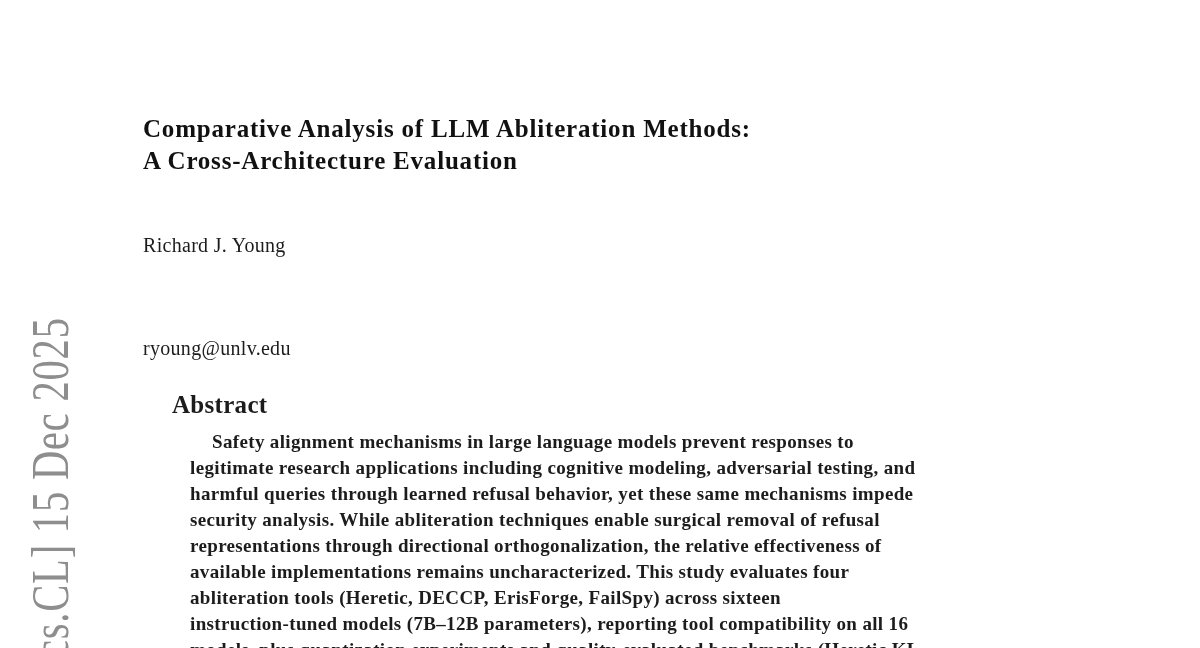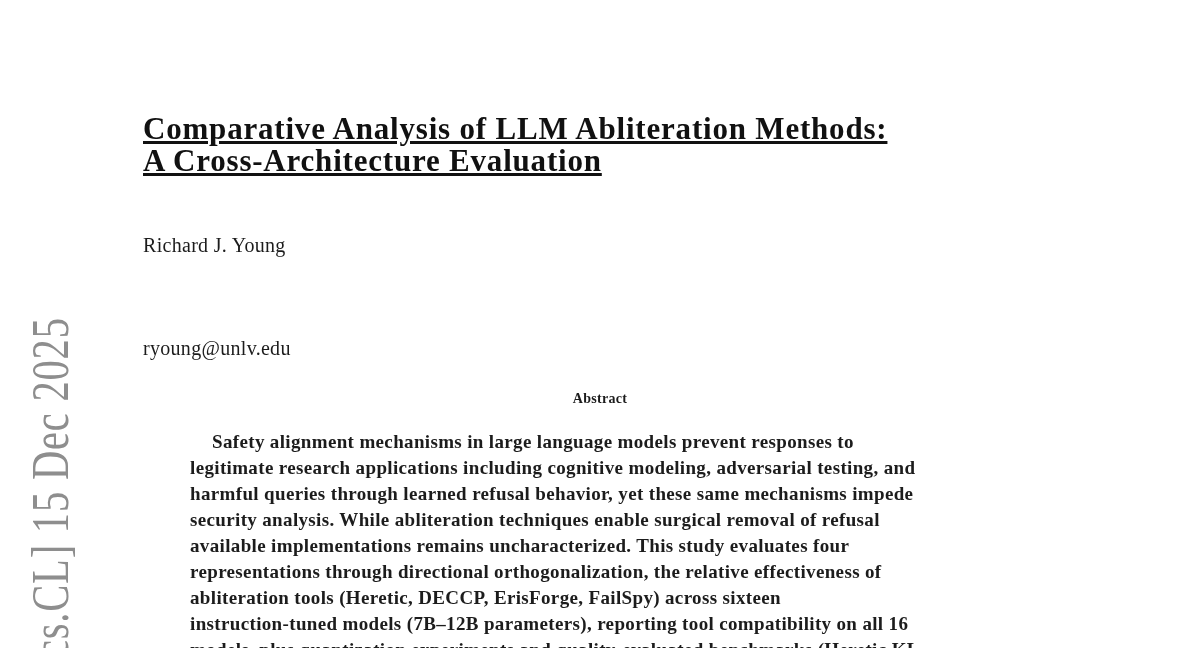--- a/index.html
+++ b/index.html
@@ -24,47 +24,46 @@
     transform: rotate(-90deg) scaleX(0.78);
     font-size: 52px;
     line-height: 52px;
     white-space: nowrap;
     letter-spacing: 1px;
   }
   .title {
     position: absolute;
     left: 143px;
     top: 113px;
-    font-size: 31px;
+    font-size: 25px;
     font-weight: bold;
     line-height: 32px;
     letter-spacing: 0.8px;
     color: #111111;
     white-space: nowrap;
-    text-decoration: underline;
   }
   .byline {
     position: absolute;
     left: 143px;
     font-size: 20px;
     line-height: 22px;
     letter-spacing: 0.3px;
     white-space: nowrap;
   }
   #author      { top: 234px; text-align: right; }
   #affiliation { top: 286px; }
   #email       { top: 337px; }
   .abstract-heading {
     position: absolute;
-    left: 190px;
+    left: 172px;
     width: 820px;
     top: 391px;
-    text-align: center;
+    text-align: left;
     font-weight: bold;
-    font-size: 14px;
+    font-size: 25px;
     letter-spacing: 0.3px;
   }
   .abstract-body {
     position: absolute;
     left: 190px;
     width: 840px;
     top: 429px;
     font-size: 19px;
     line-height: 26px;
     letter-spacing: 0.35px;
@@ -94,20 +93,20 @@
 
   <div class="byline" id="email">ryoung@unlv.edu</div>
 
   <div class="abstract-heading">Abstract</div>
 
   <div class="abstract-body">
       <div class="abs-line">Safety alignment mechanisms in large language models prevent responses to</div>
       <div class="abs-line">legitimate research applications including cognitive modeling, adversarial testing, and</div>
       <div class="abs-line">harmful queries through learned refusal behavior, yet these same mechanisms impede</div>
       <div class="abs-line">security analysis. While abliteration techniques enable surgical removal of refusal</div>
+      <div class="abs-line">representations through directional orthogonalization, the relative effectiveness of</div>
       <div class="abs-line">available implementations remains uncharacterized. This study evaluates four</div>
-      <div class="abs-line">representations through directional orthogonalization, the relative effectiveness of</div>
       <div class="abs-line">abliteration tools (Heretic, DECCP, ErisForge, FailSpy) across sixteen</div>
       <div class="abs-line">instruction-tuned models (7B–12B parameters), reporting tool compatibility on all 16</div>
       <div class="abs-line">models, plus quantization experiments and quality-evaluated benchmarks (Heretic KL</div>
     </div>
 
 </div>
 
 </body></html>

